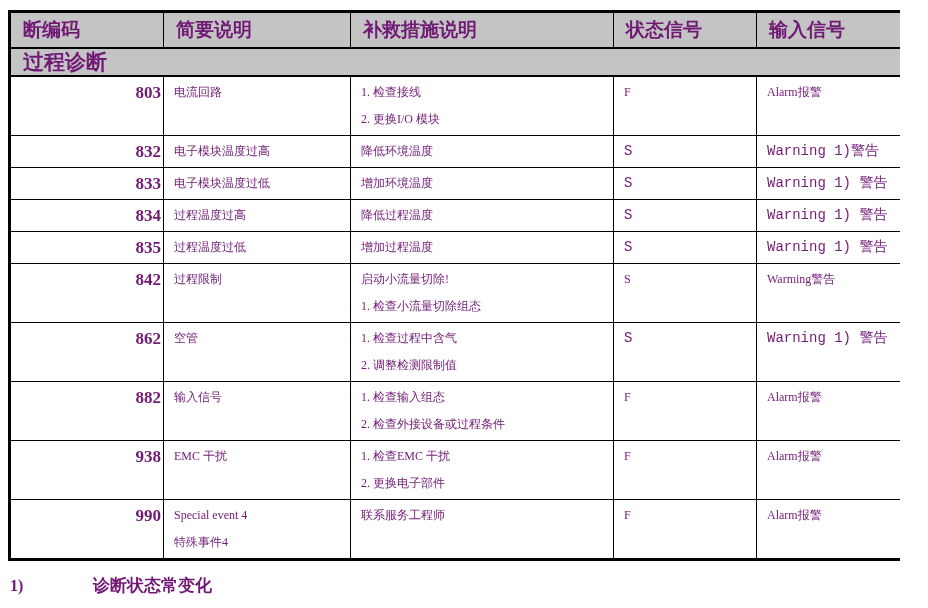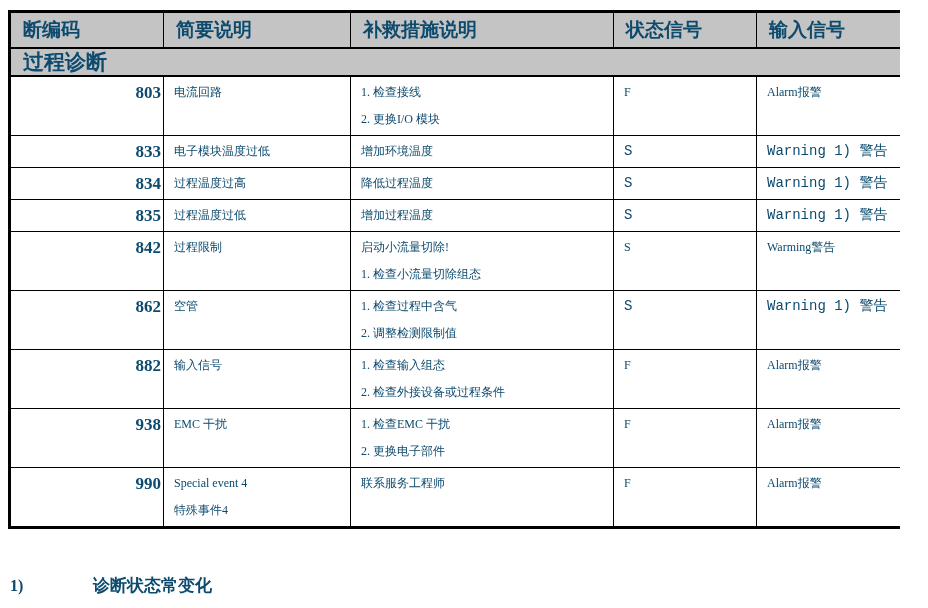--- a/index.html
+++ b/index.html
@@ -5,21 +5,21 @@
   html, body {
     margin: 0;
     padding: 0;
     background: #ffffff;
   }
   .page {
     position: relative;
     width: 900px;
     height: 608px;
     background: #ffffff;
-    color: #0c4a6e;
+    color: #701a75;
     font-family: "Liberation Serif", "DejaVu Serif", serif;
     overflow: hidden;
   }
   table.diag-table {
     position: absolute;
     left: 8px;
     top: 10px;
     width: 910px;
     border-collapse: collapse;
     table-layout: fixed;
@@ -118,20 +118,31 @@
             <div>电流回路</div>
           </td>
           <td class="remedy">
             <div>1. 检查接线</div>
             <div>2. 更换I/O 模块</div>
           </td>
           <td class="status">F</td>
           <td class="behavior">Alarm报警</td>
         </tr>
         <tr>
+          <td class="code">832</td>
+          <td class="brief">
+            <div>电子模块温度过高</div>
+          </td>
+          <td class="remedy">
+            <div>降低环境温度</div>
+          </td>
+          <td class="status mono">S</td>
+          <td class="behavior mono">Warning 1)警告</td>
+        </tr>
+        <tr>
           <td class="code">833</td>
           <td class="brief">
             <div>电子模块温度过低</div>
           </td>
           <td class="remedy">
             <div>增加环境温度</div>
           </td>
           <td class="status mono">S</td>
           <td class="behavior mono">Warning 1) 警告</td>
         </tr>

